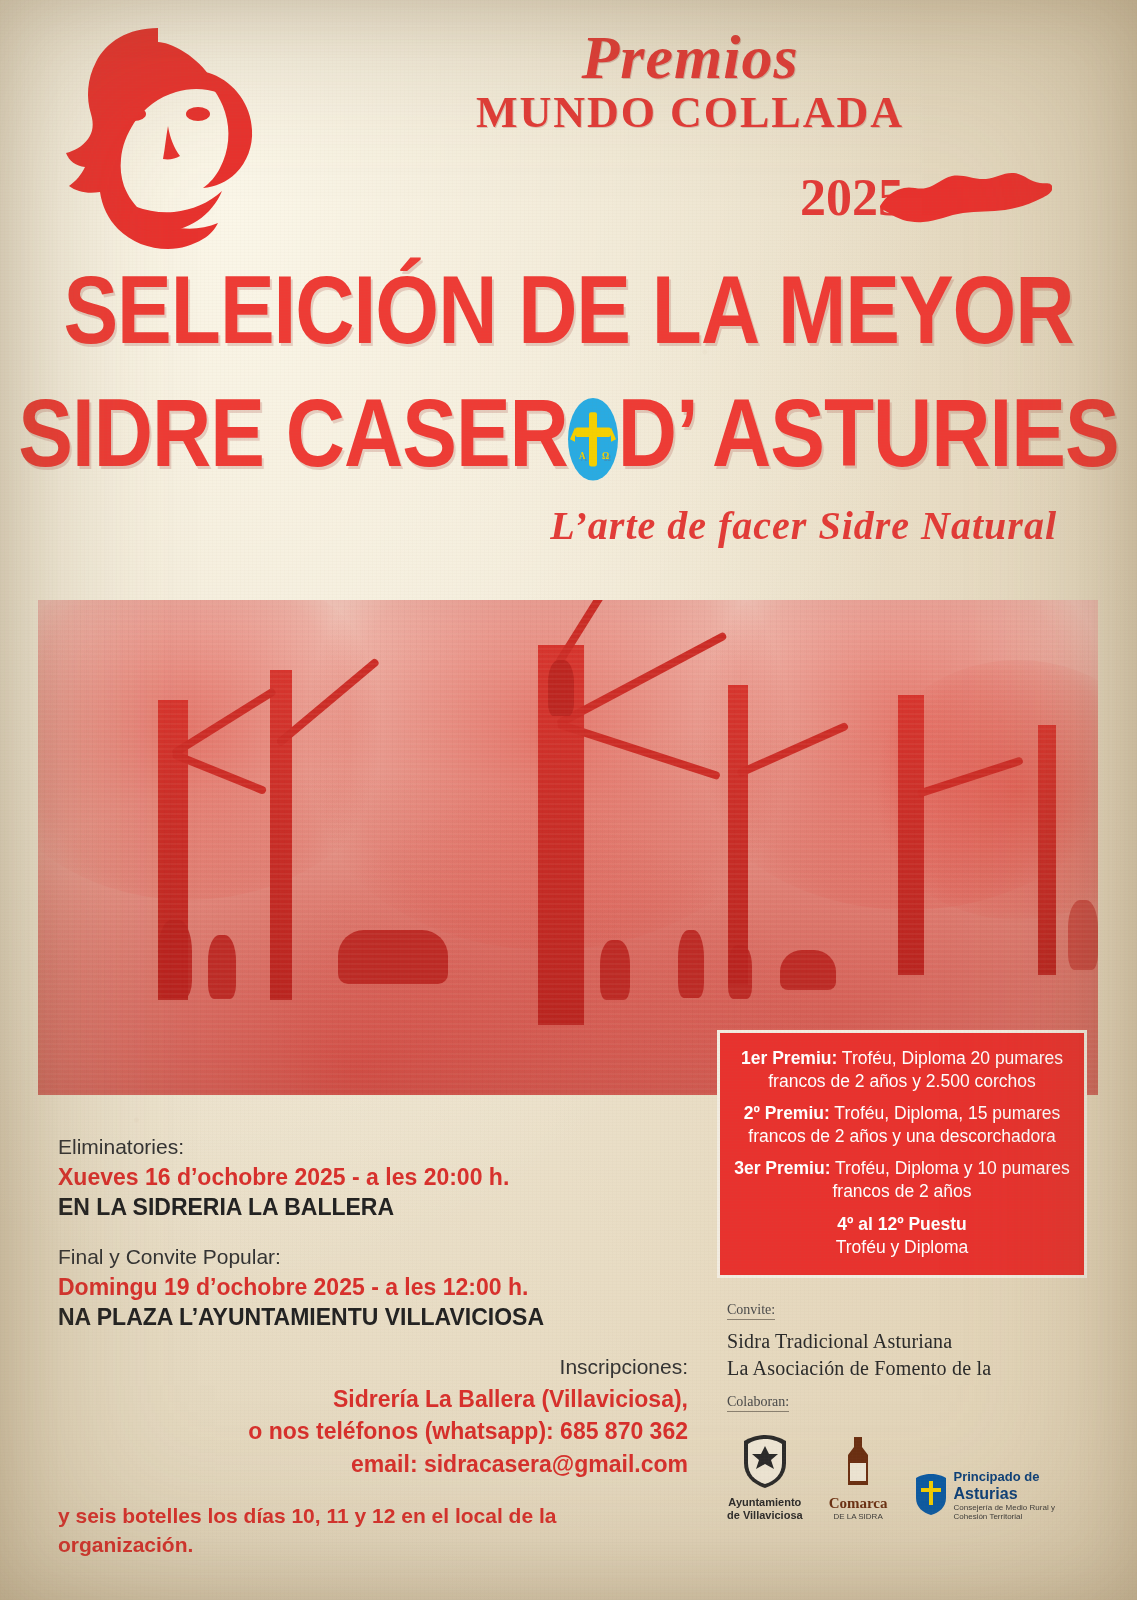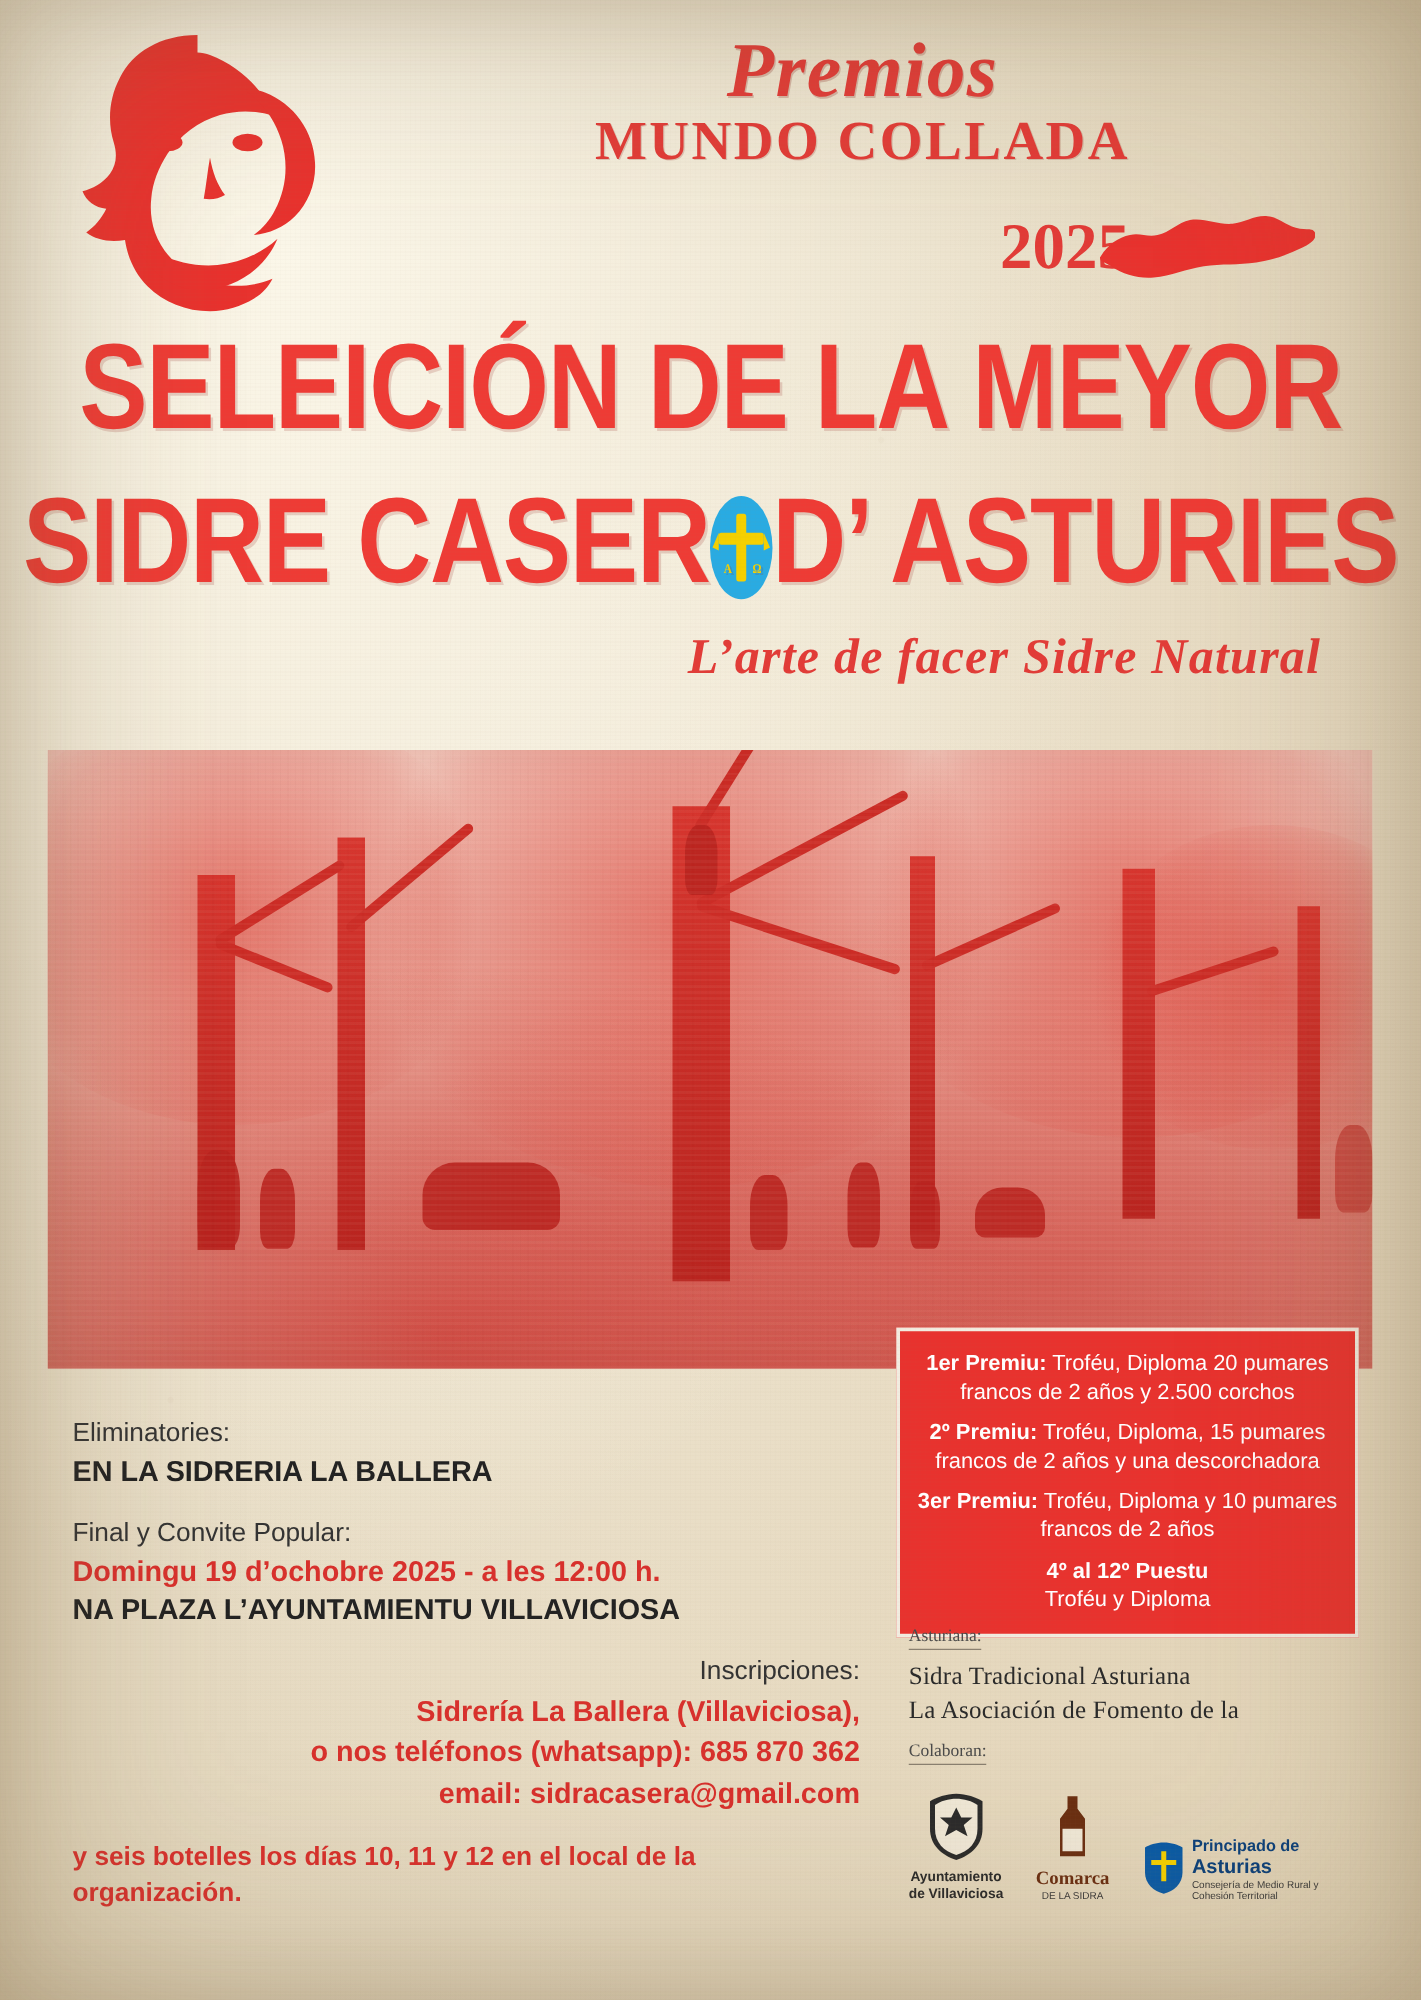--- a/index.html
+++ b/index.html
@@ -199,21 +199,21 @@
     background-image:
       repeating-linear-gradient(0deg, rgba(255,245,230,0.10) 0 2px, rgba(0,0,0,0) 2px 5px),
       repeating-linear-gradient(90deg, rgba(120,20,16,0.05) 0 1px, rgba(0,0,0,0) 1px 6px);
     box-shadow: inset 0 0 60px rgba(150,40,30,0.30);
   }
 
   
   .prizes {
     position: absolute;
     left: 717px;
-    top: 1062px;
+    top: 1030px;
     width: 370px;
     background: #e8322e;
     color: #ffffff;
     padding: 14px 10px 16px 10px;
     box-sizing: border-box;
     text-align: center;
     font-size: 17.5px;
     line-height: 1.32;
     border: 3px solid #f2ece0;
   }
@@ -415,20 +415,21 @@
     <div class="prize-item">
       <div class="prize-head">4º al 12º Puestu</div>
       <div>Troféu y Diploma</div>
     </div>
   </div>
 
   <div class="info">
 
     <div class="block">
       <div class="light">Eliminatories:</div>
+      <div class="red">Xueves 16 d’ochobre 2025 - a les 20:00 h.</div>
       <div class="dark">EN LA SIDRERIA LA BALLERA</div>
     </div>
 
     <div class="block">
       <div class="light">Final y Convite Popular:</div>
       <div class="red">Domingu 19 d’ochobre 2025 - a les 12:00 h.</div>
       <div class="dark">NA PLAZA L’AYUNTAMIENTU VILLAVICIOSA</div>
     </div>
 
     <div class="block tight">
@@ -438,21 +439,21 @@
       <div class="insc-line">email: sidracasera@gmail.com</div>
     </div>
 
     <div class="note">
       <div>y seis botelles los días 10, 11 y 12 en el local de la organización.</div>
 
     </div>
   </div>
 
   <div class="organiza">
-    <div class="small-label">Asturiana:</div>
+    <div class="small-label">Convite:</div>
     <div class="org-name">Sidra Tradicional Asturiana</div>
     <div class="org-name">La Asociación de Fomento de la</div>
   </div>
 
   <div class="colaboran">
     <div class="small-label">Colaboran:</div>
     <div class="logos">
 
       <div class="logo logo-villaviciosa">
         <svg class="crest" width="54" height="58" viewBox="0 0 54 58">

